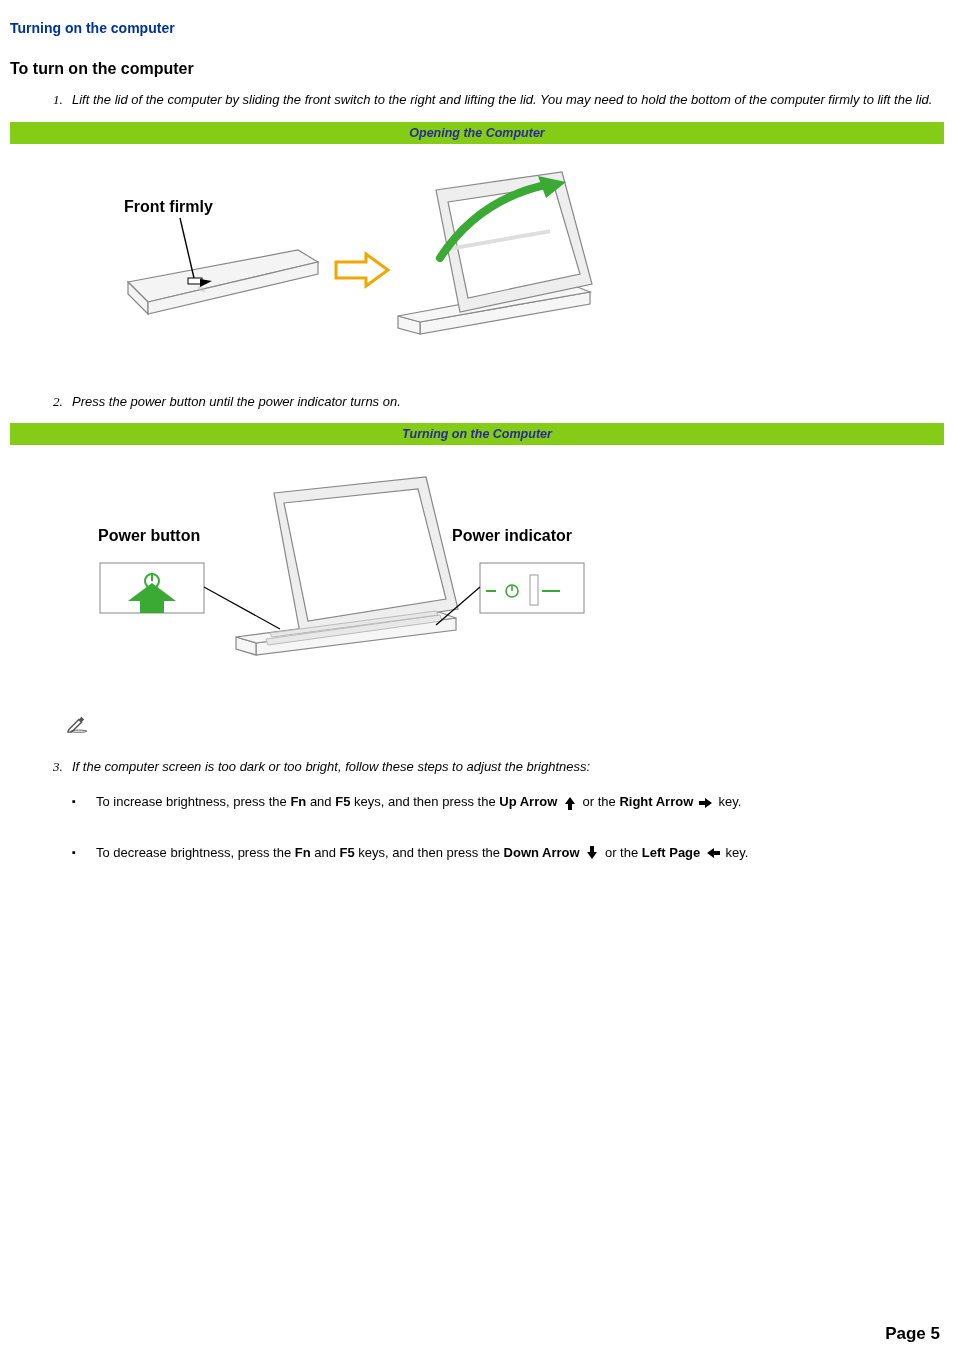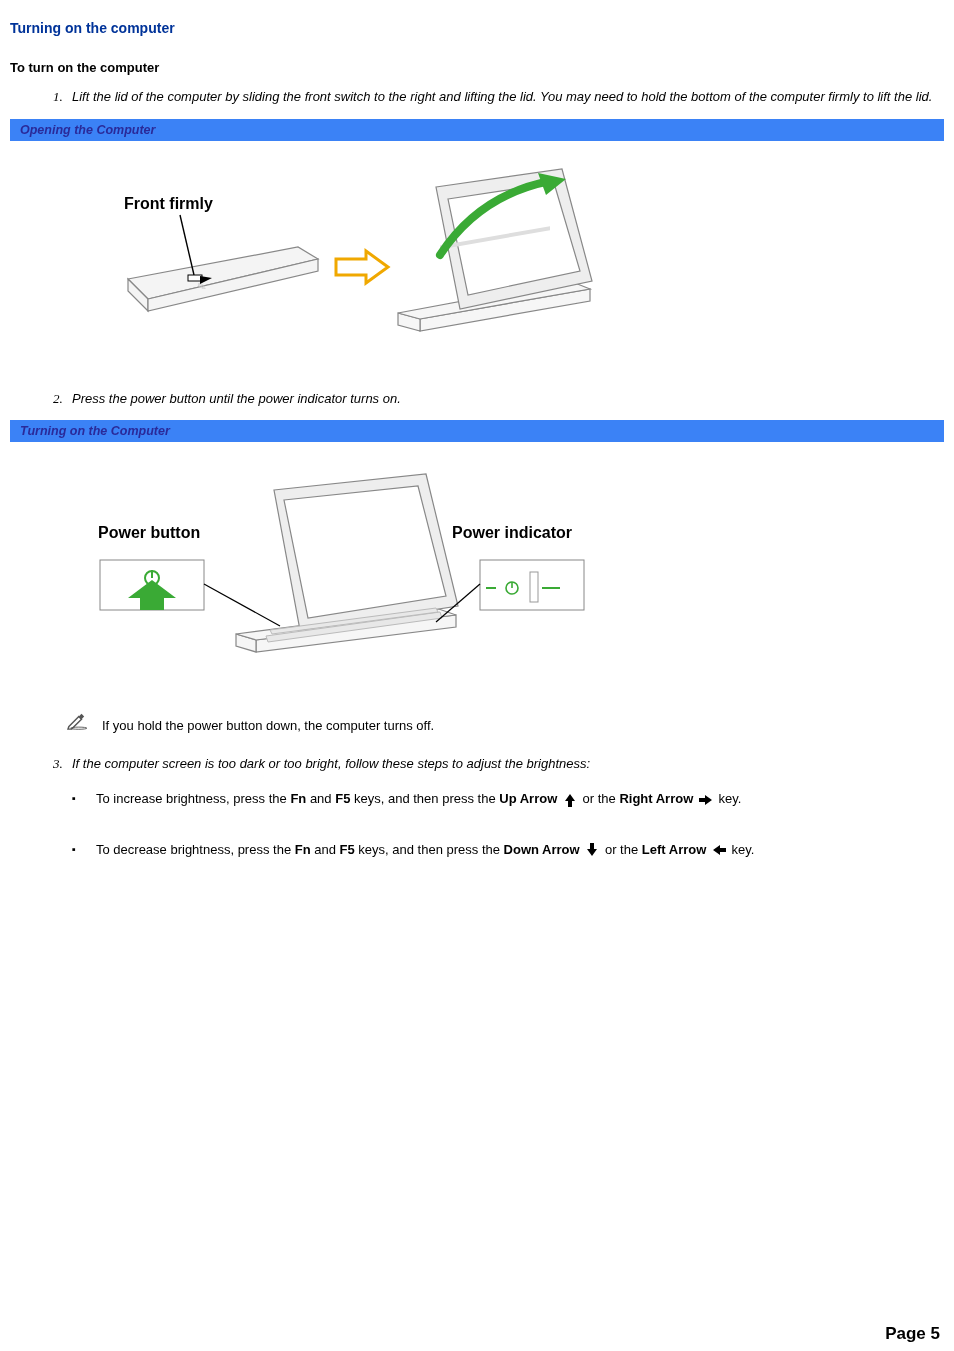--- a/index.html
+++ b/index.html
@@ -14,34 +14,35 @@
       padding: 20px 10px 40px 10px;
     }
     .title {
       color: #003399;
       font-weight: bold;
       font-size: 14px;
       margin-bottom: 24px;
     }
     .subheading {
       font-weight: bold;
-      font-size: 13px;
+      font-size: 16px;
       margin-bottom: 12px;
     }
     ol.steps { list-style: decimal; padding-left: 56px; }
     ol.steps li { padding-left: 6px; margin-bottom: 12px; line-height: 1.5; font-family: "Times New Roman", serif; font-style: italic; }
     ol.steps li span { font-family: Verdana, Arial, sans-serif; }
     .caption-bar {
-      background: #3b82f6;
+      background: #84cc16;
       color: #2a2a99;
       font-style: italic;
       font-weight: bold;
       font-size: 12.5px;
       padding: 4px 10px;
       margin: 4px 0 6px 0;
+      text-align: center;
     }
     .figure {
       display: flex;
       justify-content: flex-start;
       padding: 12px 0 30px 70px;
     }
     .fig-card {
       position: relative;
       width: 520px;
       height: 200px;
@@ -178,21 +179,20 @@
 </div>
 
 <div class="note-row">
   <span class="note-icon">
     <svg viewBox="0 0 24 20">
       <path d="M3 16 L14 5 L17 8 L6 19 L2 19 Z" fill="none" stroke="#555" stroke-width="1.6"></path>
       <path d="M14 5 L17 2 L20 5 L17 8 Z" fill="#555"></path>
       <ellipse cx="14" cy="18" rx="9" ry="1.2" fill="none" stroke="#555" stroke-width="1"></ellipse>
     </svg>
   </span>
-  <span>If you hold the power button down, the computer turns off.</span>
 </div>
 
 <ol class="steps" start="3">
   <li><span>If the computer screen is too dark or too bright, follow these steps to adjust the brightness:</span></li>
 </ol>
 
 <ul class="bullets">
   <li>
     <span>To increase brightness, press the </span><b>Fn</b><span> and </span><b>F5</b><span> keys, and then press the </span><b>Up Arrow</b>
     <span class="arrow-icon"><svg viewBox="0 0 18 18">
@@ -202,21 +202,21 @@
     <span class="arrow-icon"><svg viewBox="0 0 18 18">
           <path d="M15 9 L8 4 L8 7 L2 7 L2 11 L8 11 L8 14 Z" fill="#000"></path>
         </svg></span>
     <span> key.</span>
   </li>
   <li>
     <span>To decrease brightness, press the </span><b>Fn</b><span> and </span><b>F5</b><span> keys, and then press the </span><b>Down Arrow</b>
     <span class="arrow-icon"><svg viewBox="0 0 18 18">
           <path d="M9 15 L4 8 L7 8 L7 2 L11 2 L11 8 L14 8 Z" fill="#000"></path>
         </svg></span>
-    <span> or the </span><b>Left Arrow</b>
+    <span> or the </span><b>Left Page</b>
     <span class="arrow-icon"><svg viewBox="0 0 18 18">
           <path d="M3 9 L10 4 L10 7 L16 7 L16 11 L10 11 L10 14 Z" fill="#000"></path>
         </svg></span>
     <span> key.</span>
   </li>
 </ul>
 
 <div class="page-num">Page 5</div>
 
 </body></html>

